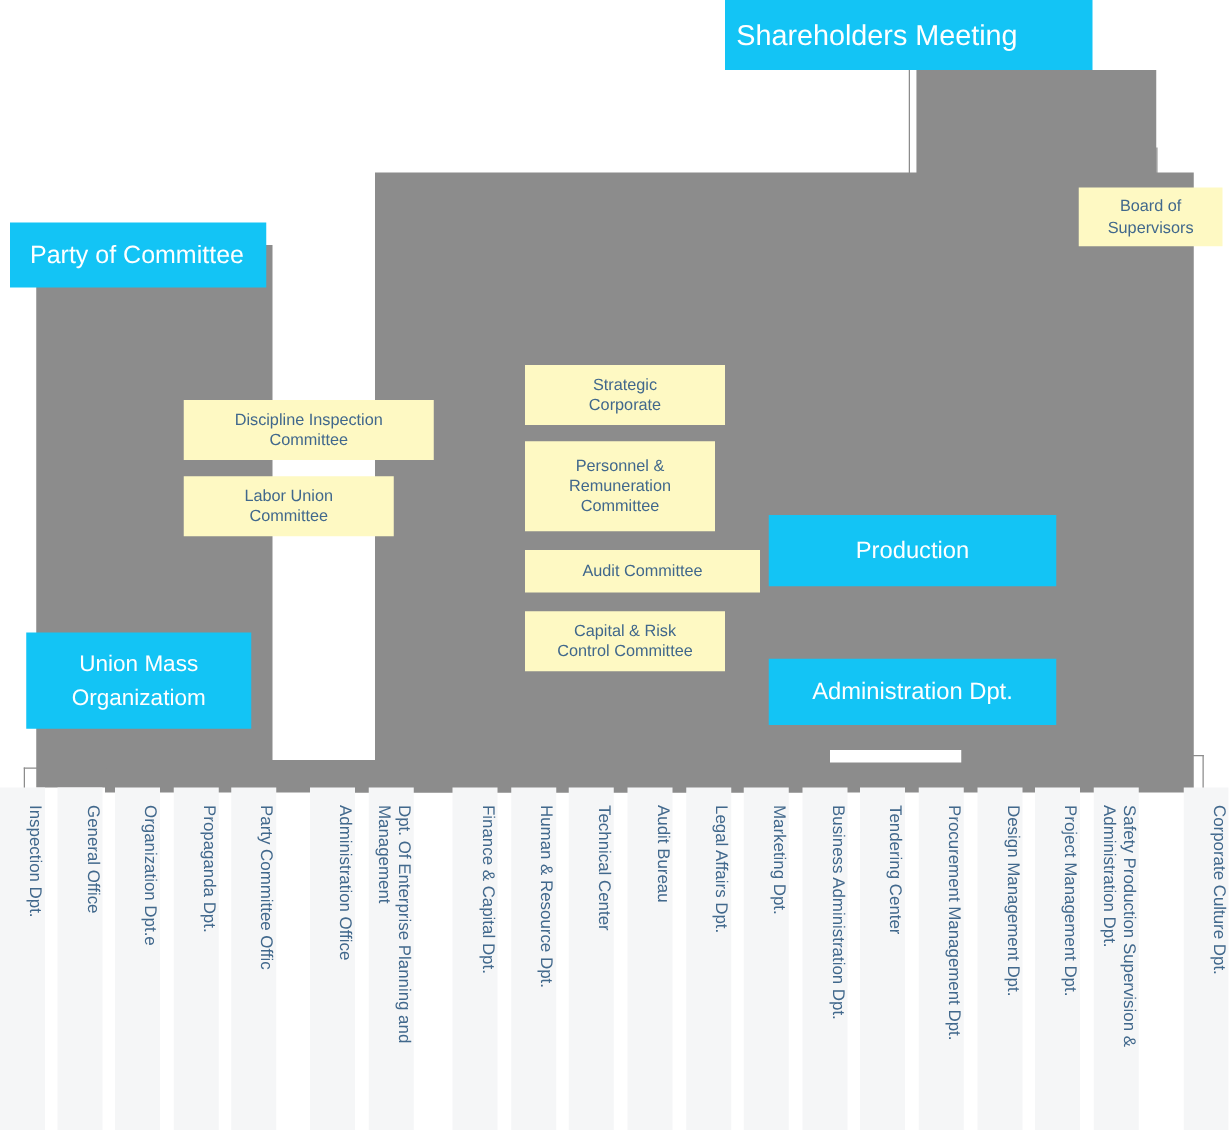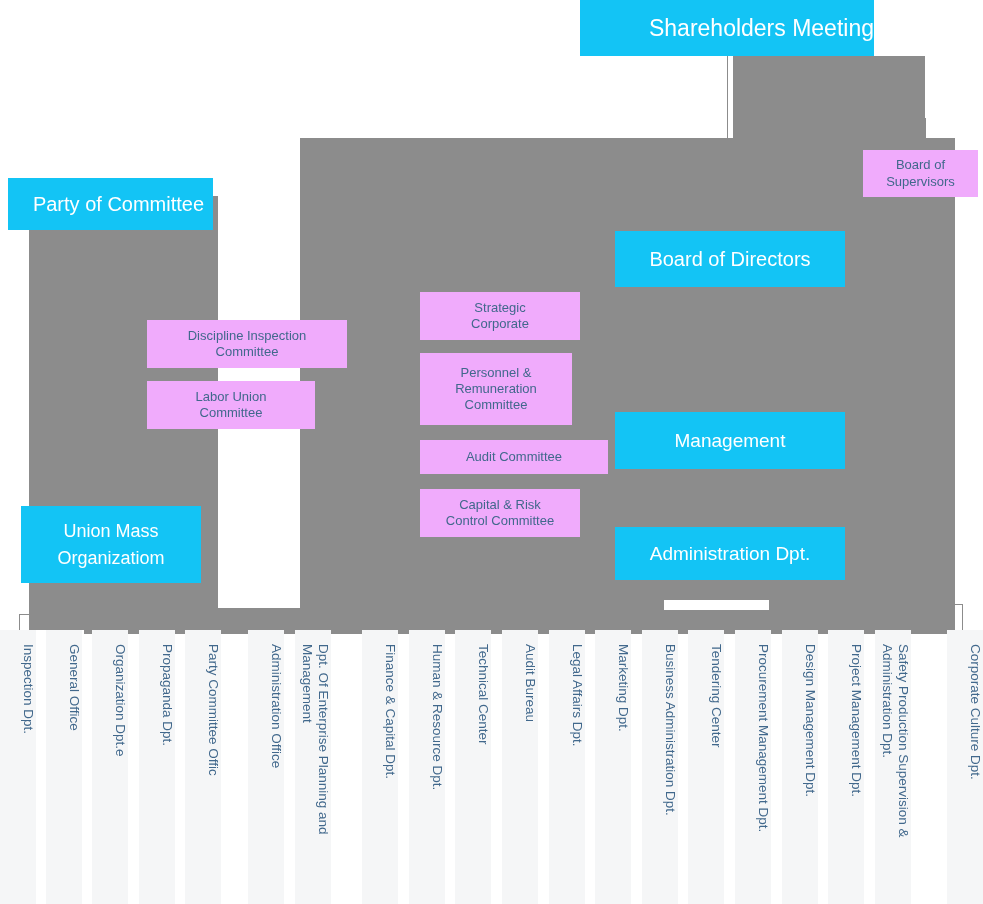--- a/index.html
+++ b/index.html
@@ -39,26 +39,26 @@
     box-sizing: border-box;
     text-align: center;
     line-height: 1.22;
   }
   .node.cyan {
     background: #13c4f5;
     color: #ffffff;
     font-weight: 400;
   }
   .node.light {
-    background: #f0abfc;
+    background: #fef9c3;
     color: #41688c;
   }
 
-  .t-shareholders { font-size: 23px; justify-content: flex-end; padding-left: 28px; }
-  .t-party        { font-size: 20px; justify-content: center; padding-left: 16px; }
+  .t-shareholders { font-size: 23px; justify-content: flex-start; padding-left: 9px; }
+  .t-party        { font-size: 20px; justify-content: flex-start; padding-left: 16px; }
   .t-directors    { font-size: 20px; }
   .t-management   { font-size: 19px; }
   .t-admin        { font-size: 19px; align-items: center; }
   .t-partymass    { font-size: 18px; line-height: 1.45; }
   .t-small        { font-size: 13px; }
   .t-supervisors  { font-size: 13px; line-height: 1.3; }
 
   
   .dept {
     position: absolute;
@@ -149,26 +149,23 @@
 
   <div class="node light t-small" style="left:420px; top:440px; width:188px; height:34px; white-space:pre-line;">
     <span>Audit Committee</span>
   </div>
 
   <div class="node light t-small" style="left:420px; top:489px; width:160px; height:48px; white-space:pre-line;">
     <span>Capital &amp; Risk
 Control Committee</span>
   </div>
 
-  <div class="node cyan t-directors" style="left:615px; top:231px; width:230px; height:56px;">
-    <span>Board of Directors</span>
-  </div>
 
   <div class="node cyan t-management" style="left:615px; top:412px; width:230px; height:57px;">
-    <span>Management</span>
+    <span>Production</span>
   </div>
 
   <div class="node cyan t-admin" style="left:615px; top:527px; width:230px; height:53px;">
     <span>Administration Dpt.</span>
   </div>
 
   <div class="dept" style="left:0px; top:630px; width:36px; height:274px;">
     <span class="vtext">Inspection Dpt.</span>
   </div>
   <div class="dept" style="left:46px; top:630px; width:36px; height:274px;">

